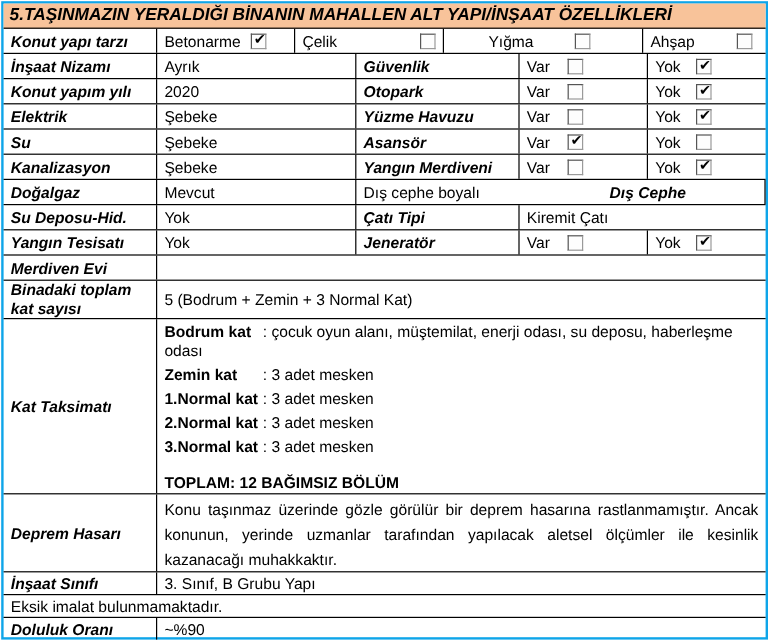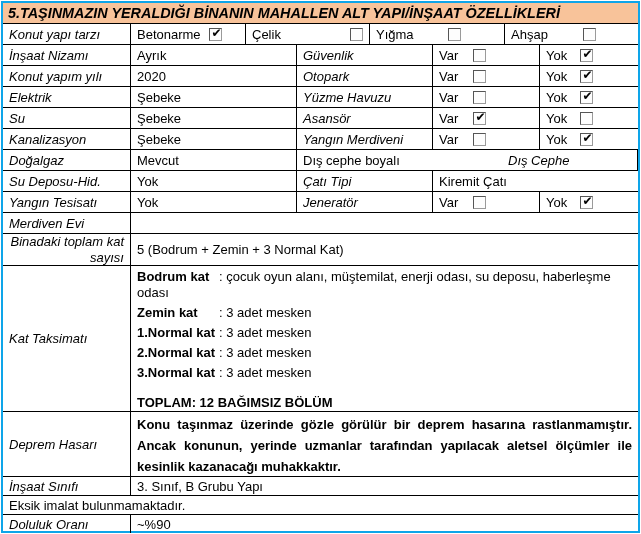--- a/index.html
+++ b/index.html
@@ -26,30 +26,30 @@
   .h65 { height: 65px; }
   .h19 { height: 19px; }
   .h18 { height: 18px; }
   .cell {
     border-right: 1px solid #000;
     padding: 1px 6px;
     display: flex;
     align-items: center;
     overflow: hidden;
   }
-  .cell.top { align-items: flex-start; font-weight: bold; }
+  .cell.top { align-items: flex-start; }
   .flex1 { flex: 1; border-right: none; }
-  .lab { font-weight: normal; font-style: italic; line-height: 15px; text-align: right; }
+  .lab { font-weight: bold; font-style: italic; line-height: 15px; }
   .c-label  { width: 128px; }
   .c-value  { width: 166px; }
   .c-label2 { width: 136px; }
   .c-var    { width: 107px; }
   .c-o1 { width: 115px; }
   .c-o2 { width: 124px; gap: 34px; }
-  .c-o3 { width: 135px; }
+  .c-o3 { width: 135px; margin-left: 31px; }
   .hdr {
     height: 21px;
     background: #F8C39A;
     border-bottom: 1px solid #000;
     display: flex;
     align-items: center;
     padding: 0 5px;
     font-weight: bold;
     font-style: italic;
     font-size: 14.4px;

